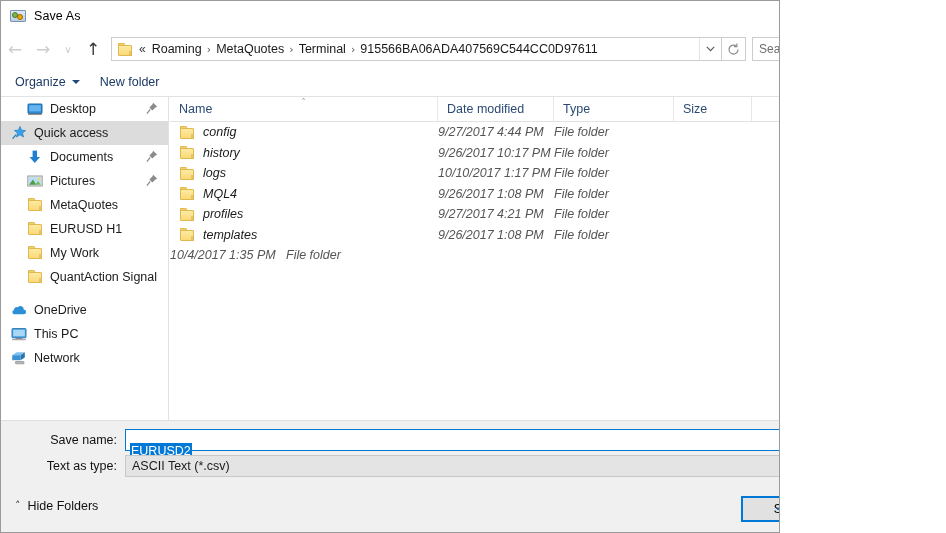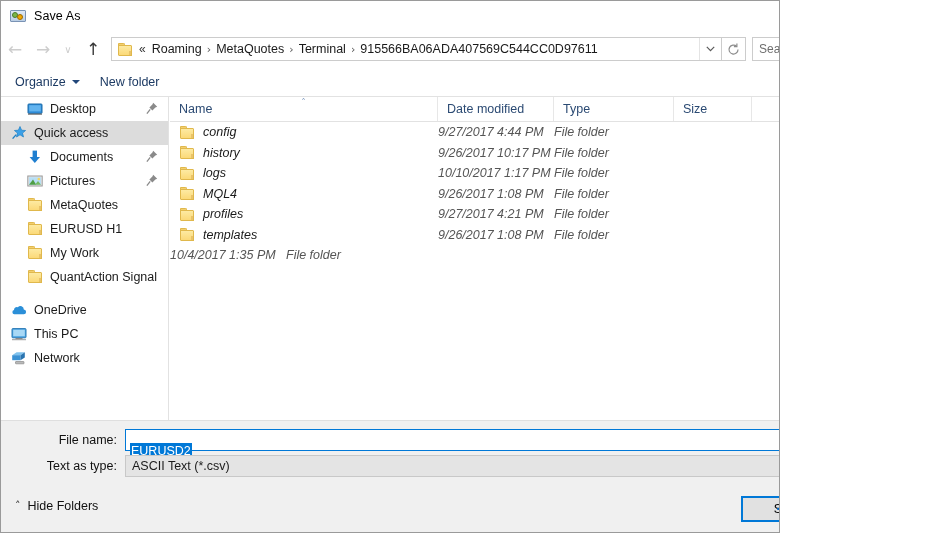--- a/index.html
+++ b/index.html
@@ -630,21 +630,21 @@
         <div class="fc fc-type">File folder</div>
         <div class="fc fc-size"></div>
       </div>
 
     </div>
   </div>
 
   <div id="bottom">
 
     <div class="field-row" id="fn-row">
-      <div class="field-label">File name:</div>
+      <div class="field-label">Save name:</div>
       <div class="combo" id="fn-combo">
         <div class="combo-text">
           <span id="fn-value">EURUSD2</span>
         </div>
         <div class="combo-arrow">
           <svg width="10" height="6" viewBox="0 0 10 6" aria-hidden="true">
             <polyline points="1,0.9 5,4.9 9,0.9" fill="none" stroke="#2a6fb5" stroke-width="1.4"></polyline>
           </svg>
         </div>
       </div>

